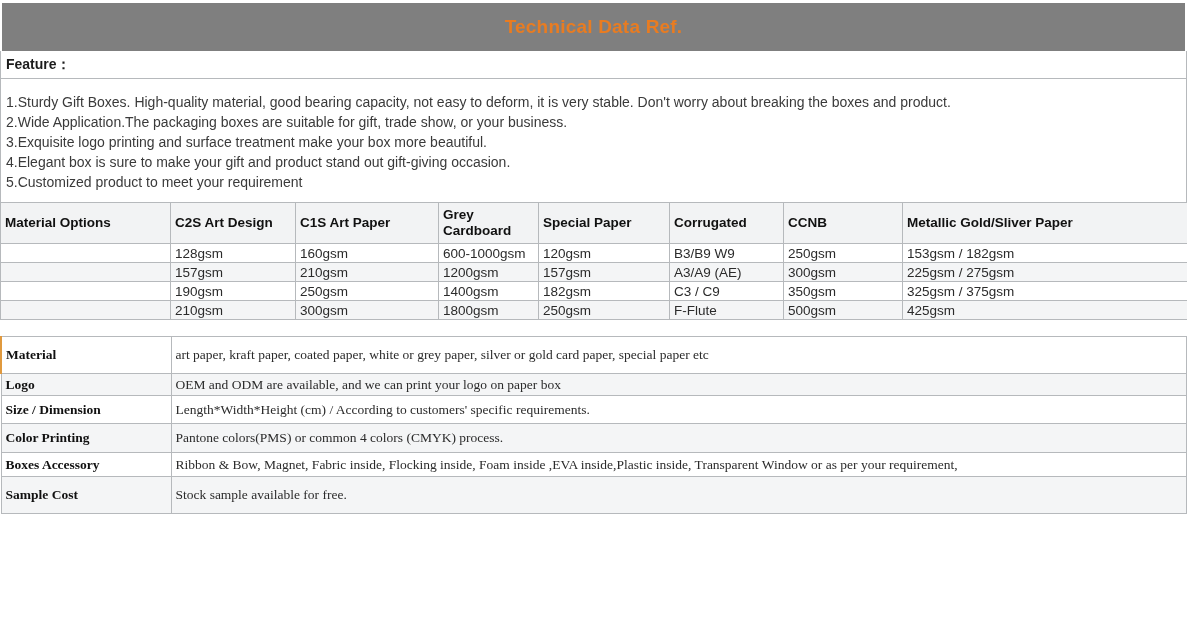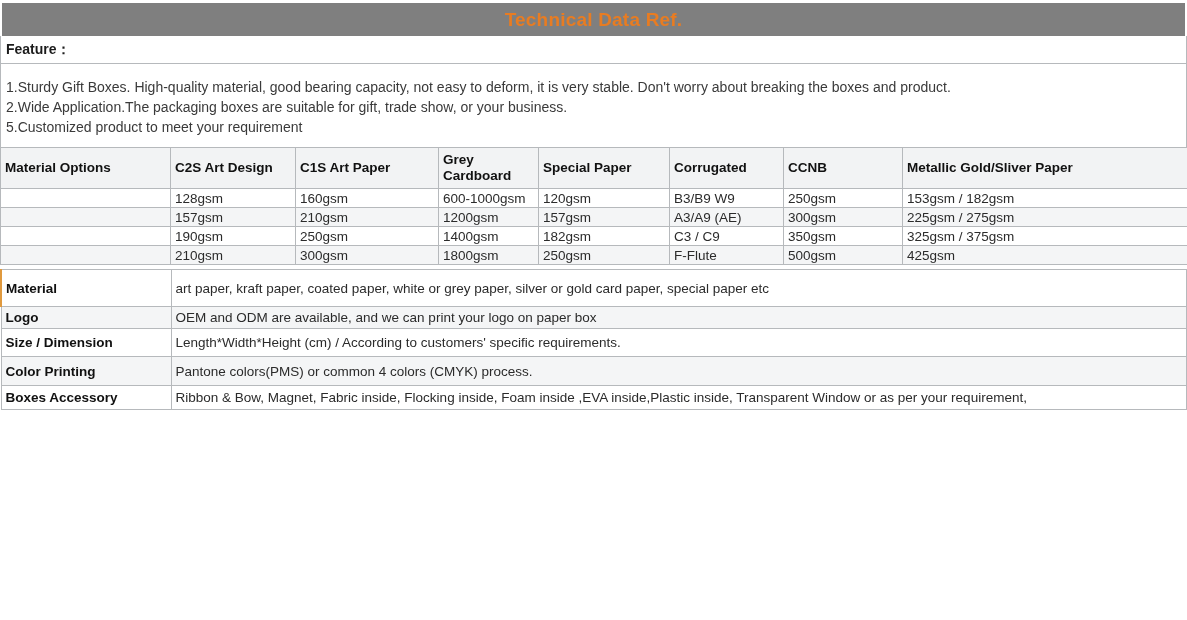--- a/index.html
+++ b/index.html
@@ -14,21 +14,21 @@
   *{box-sizing:border-box;}
   html,body{margin:0;padding:0;}
   body{
     width:1187px;height:620px;overflow:hidden;background:#fff;
     font-family:"Liberation Sans","DejaVu Sans",sans-serif;
     color:var(--c-text);
   }
   .sheet{width:1187px;height:620px;}
 
   .title-bar{
-    margin:3px 2px 0 2px;height:33px;background:var(--c-bar);
+    margin:3px 2px 0 2px;height:48px;background:var(--c-bar);
     display:flex;align-items:center;justify-content:center;
   }
   .title-bar .title{
     color:var(--c-title);font-size:19px;font-weight:bold;letter-spacing:.2px;
   }
 
   .feature-section{
     border-left:1px solid var(--c-border);
     border-right:1px solid var(--c-border);
   }
@@ -53,21 +53,21 @@
     height:41px;background:var(--c-headbg);
     text-align:left;font-weight:bold;color:#111;line-height:1.15;
   }
   .specs td{height:19px;}
   .specs tbody tr:nth-child(even){background:var(--c-alt);}
   .col-0{width:170px;} .col-1{width:125px;} .col-2{width:143px;}
   .col-3{width:100px;} .col-4{width:131px;} .col-5{width:114px;}
   .col-6{width:119px;} .col-7{width:285px;}
 
   
-  .details{margin-top:4px;}
+  .details{margin-top:16px;font-family:Liberation Serif, serif;}
   .details td.lbl{width:170px;font-weight:bold;color:#111;}
   .details tbody tr:nth-child(even){background:var(--c-alt);}
   .dr-0 td{height:37px;}
   .dr-0 td.lbl{border-left:2px solid var(--c-accent);}
   .dr-1 td{height:22px;}
   .dr-2 td{height:28px;}
   .dr-3 td{height:29px;}
   .dr-4 td{height:24px;}
   .dr-5 td{height:33px;}
   .dr-6 td{height:58px;}
@@ -82,20 +82,22 @@
 
   <div class="title-bar">
     <span class="title">Technical Data Ref.</span>
   </div>
 
   <div class="feature-section">
     <div class="feature-heading">Feature：</div>
     <div class="feature-list">
       <div class="feature-item">1.Sturdy Gift Boxes. High-quality material, good bearing capacity, not easy to deform, it is very stable. Don't worry about breaking the boxes and product.</div>
       <div class="feature-item">2.Wide Application.The packaging boxes are suitable for gift, trade show, or your business.</div>
+      <div class="feature-item">3.Exquisite logo printing and surface treatment make your box more beautiful.</div>
+      <div class="feature-item">4.Elegant box is sure to make your gift and product stand out gift-giving occasion.</div>
       <div class="feature-item">5.Customized product to meet your requirement</div>
     </div>
   </div>
 
   <table class="specs">
     <colgroup>
       <col class="col-0">
         <col class="col-1">
         <col class="col-2">
         <col class="col-3">
@@ -175,16 +177,20 @@
         <td class="val">Length*Width*Height (cm) / According to customers' specific requirements.</td>
       </tr>
       <tr class="dr-3">
         <td class="lbl">Color Printing</td>
         <td class="val">Pantone colors(PMS) or common 4 colors (CMYK) process.</td>
       </tr>
       <tr class="dr-4">
         <td class="lbl">Boxes Accessory</td>
         <td class="val">Ribbon &amp; Bow, Magnet, Fabric inside, Flocking inside, Foam inside ,EVA inside,Plastic inside, Transparent Window or as per your requirement,</td>
       </tr>
+      <tr class="dr-8">
+        <td class="lbl">Sample Cost</td>
+        <td class="val">Stock sample available for free.</td>
+      </tr>
     </tbody>
   </table>
 
 </div>
 
 </body></html>

